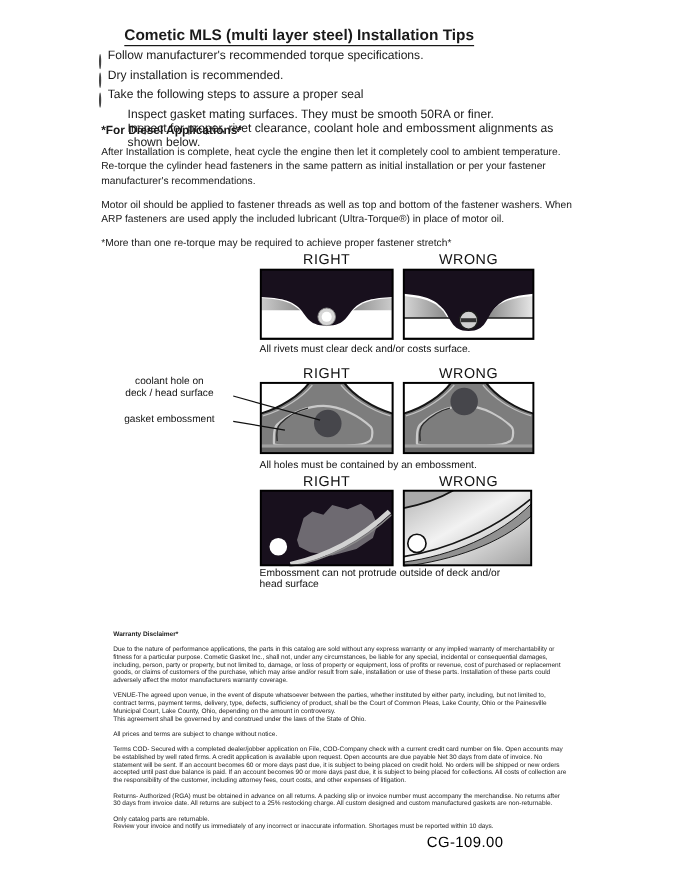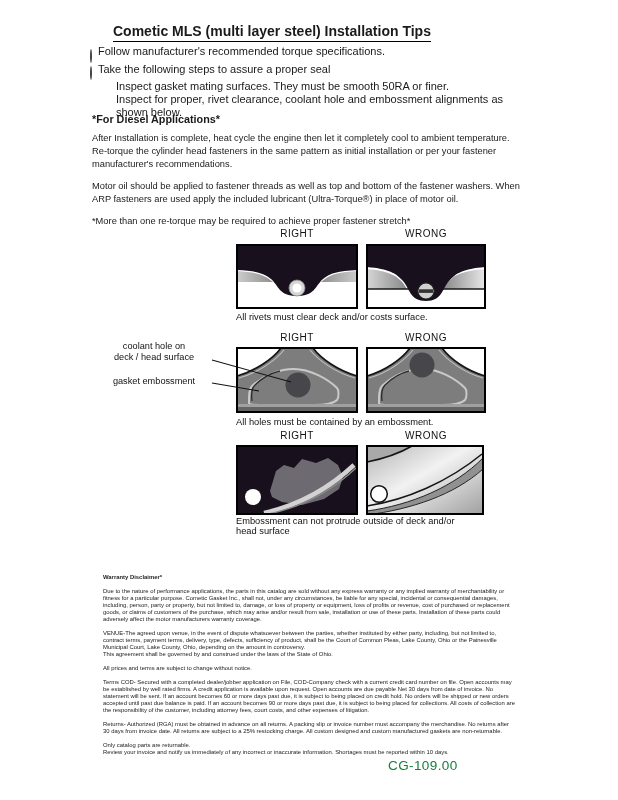--- a/index.html
+++ b/index.html
@@ -15,43 +15,47 @@
   .tip .mark{flex:0 0 8px;margin-top:4.5px;}
   .b-open{width:3.6px;height:3.6px;border:1px solid #444;border-radius:50%;}
   .b-fill{width:3.6px;height:3.6px;background:#111;border-radius:50%;}
   .sub{margin-left:18px;}
   
   #diesel{left:92px;top:113px;width:430px;font-size:9.3px;line-height:13px;}
   #diesel h2{font-size:10.8px;font-weight:bold;margin:0 0 6px 0;}
   #diesel p{margin:0 0 9px 0;}
   
   #diagrams{left:0;top:226px;width:618px;height:322px;}
-  .rw-label{font-size:10px;letter-spacing:.5px;color:#111;text-align:center;}
+  .rw-label{font-size:13px;letter-spacing:.5px;color:#111;text-align:center;}
   .caption{font-size:9.3px;color:#111;}
   .annot{font-size:9.2px;line-height:11px;text-align:center;color:#111;}
   svg{display:block;}
   
   #disclaimer{left:103px;top:574px;width:413px;font-size:5.9px;line-height:7px;color:#222;}
   #disclaimer .dh{font-weight:bold;margin:0 0 7px 0;}
   #disclaimer p{margin:0;}
   #disclaimer p.gap{margin-top:7px;}
   
-  #pagecode{left:388px;top:758px;font-size:13.5px;letter-spacing:.4px;color:#15803d;}
+  #pagecode{left:388px;top:758px;font-size:13.5px;letter-spacing:.4px;color:#000000;}
 </style>
 </head>
 <body>
 
 <div id="page">
 
   <div id="title" class="abs">Cometic MLS (multi layer steel) Installation Tips</div>
 
   <div id="tips" class="abs">
     <div class="tip">
       <span class="mark"><span class="b-open"></span></span>
       <span>Follow manufacturer's recommended torque specifications.</span>
+    </div>
+    <div class="tip">
+      <span class="mark"><span class="b-open"></span></span>
+      <span>Dry installation is recommended.</span>
     </div>
     <div class="tip">
       <span class="mark"><span class="b-open"></span></span>
       <span>Take the following steps to assure a proper seal</span>
     </div>
     <div class="tip sub">
       <span class="mark"><span class="b-fill"></span></span>
       <span>Inspect gasket mating surfaces.  They must be smooth 50RA or finer.</span>
     </div>
     <div class="tip sub">

